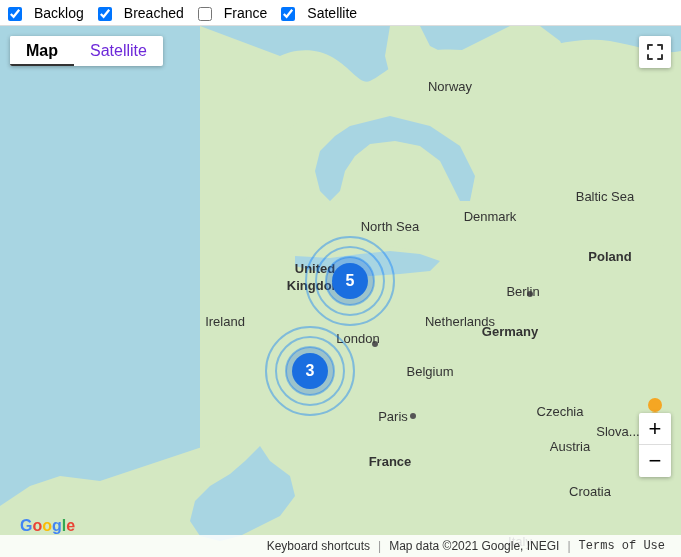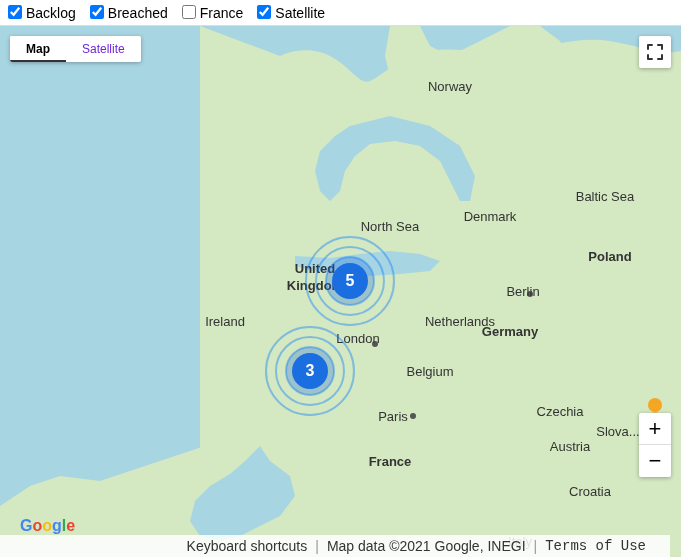--- a/index.html
+++ b/index.html
@@ -14,22 +14,22 @@
       display: flex;
       align-items: center;
       padding: 0 8px;
       gap: 14px;
       z-index: 10;
       font-size: 14px;
       border-bottom: 1px solid #ddd;
     }
     .filter-item {
       display: flex;
-      align-items: flex-start;
-      gap: 4px;
+      align-items: flex-end;
+      gap: 12px;
       cursor: pointer;
     }
     .filter-item input[type="checkbox"] {
       width: 14px; height: 14px;
       cursor: pointer;
     }
 
     
     #map-container {
       position: absolute;
@@ -51,21 +51,21 @@
       top: 10px; left: 10px;
       z-index: 20;
       background: #fff;
       border-radius: 2px;
       box-shadow: 0 1px 4px rgba(0,0,0,0.3);
       display: flex;
       overflow: hidden;
     }
     .map-type-btn {
       padding: 6px 16px;
-      font-size: 12px;
+      font-size: 16px;
       font-weight: 500;
       cursor: pointer;
       border: none;
       background: transparent;
     }
     .map-type-btn.active {
       background: #fff;
       font-weight: 700;
       box-shadow: inset 0 -2px 0 #333;
     }
@@ -126,29 +126,29 @@
     
     #google-logo {
       position: absolute;
       bottom: 18px; left: 20px;
       z-index: 20;
     }
 
     
     #bottom-bar {
       position: absolute;
-      bottom: 0; left: 0; right: 11px;
+      bottom: 0; left: 0; right: 0;
       height: 22px;
       background: rgba(255,255,255,0.85);
       display: flex;
       align-items: center;
       justify-content: flex-end;
-      padding: 0 24px;
+      padding: 0 16px;
       gap: 8px;
-      font-size: 14px;
+      font-size: 12px;
       color: #333;
       z-index: 20;
     }
     #bottom-bar a {
       color: #333;
       text-decoration: none;
       font-family: Liberation Mono, monospace;
     }
     #bottom-bar .separator {
       color: #999;

